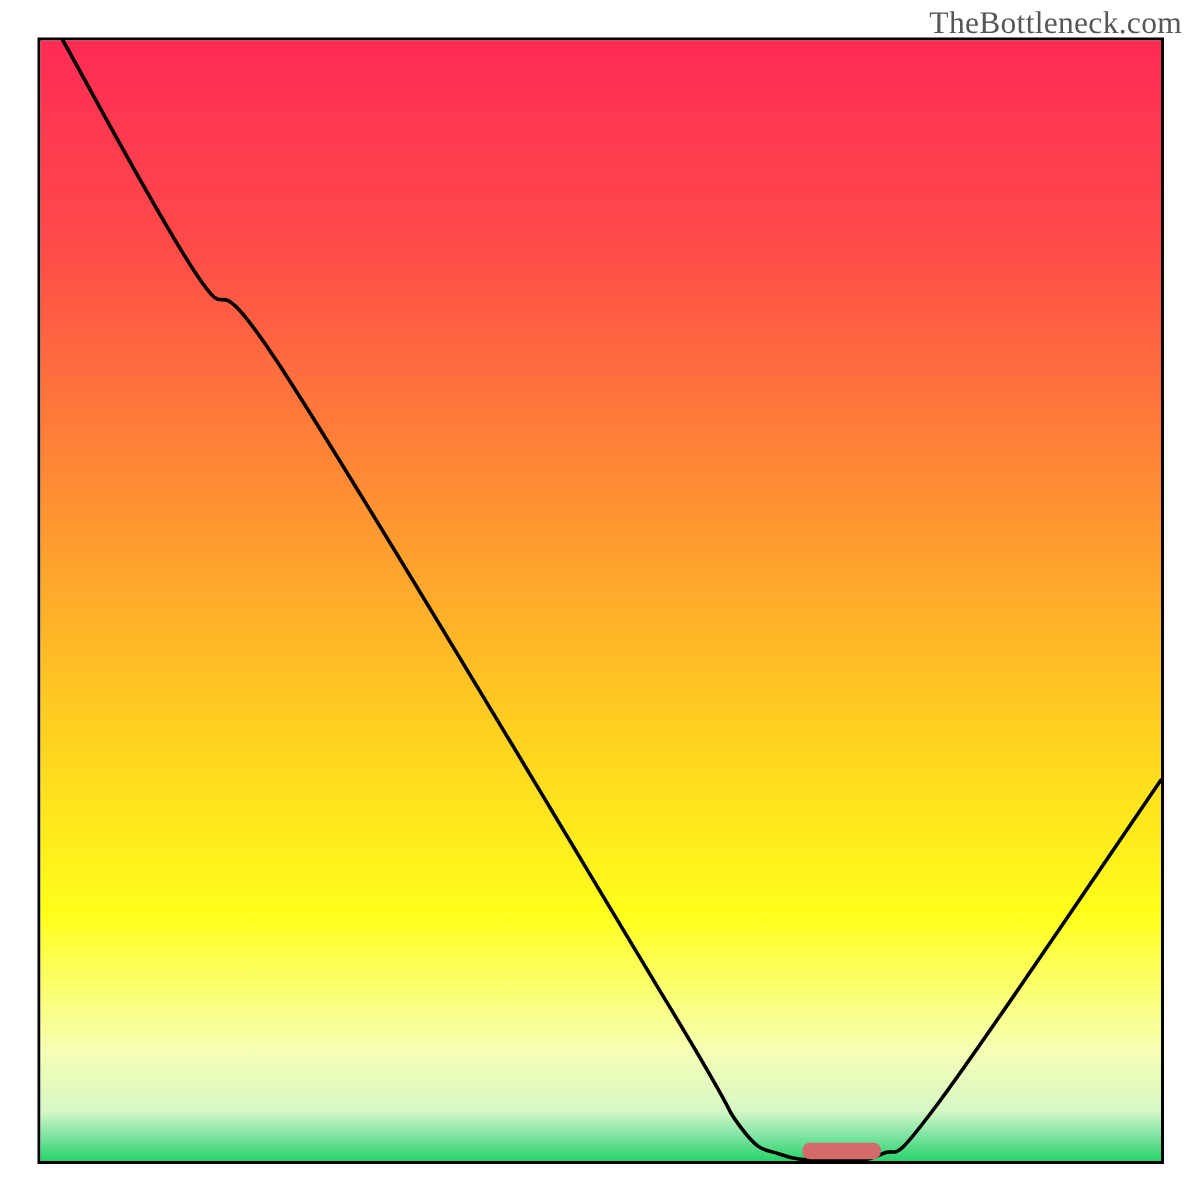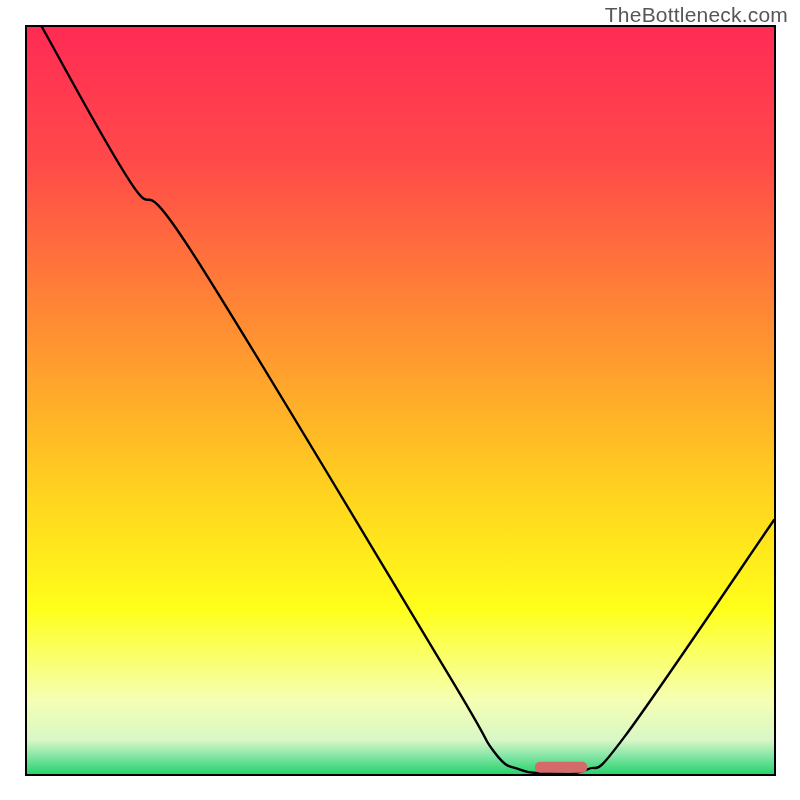--- a/index.html
+++ b/index.html
@@ -11,20 +11,21 @@
     font-family: Arial, Helvetica, sans-serif;
   }
   .attribution {
     position: absolute;
     top: 3px;
     right: 12px;
     font-size: 21px;
     font-weight: 500;
     color: #565656;
     letter-spacing: 0.2px;
+    font-family: Liberation Serif, serif;
   }
   svg.chart {
     position: absolute;
     left: 0;
     top: 0;
   }
 </style>
 </head>
 <body>
 

